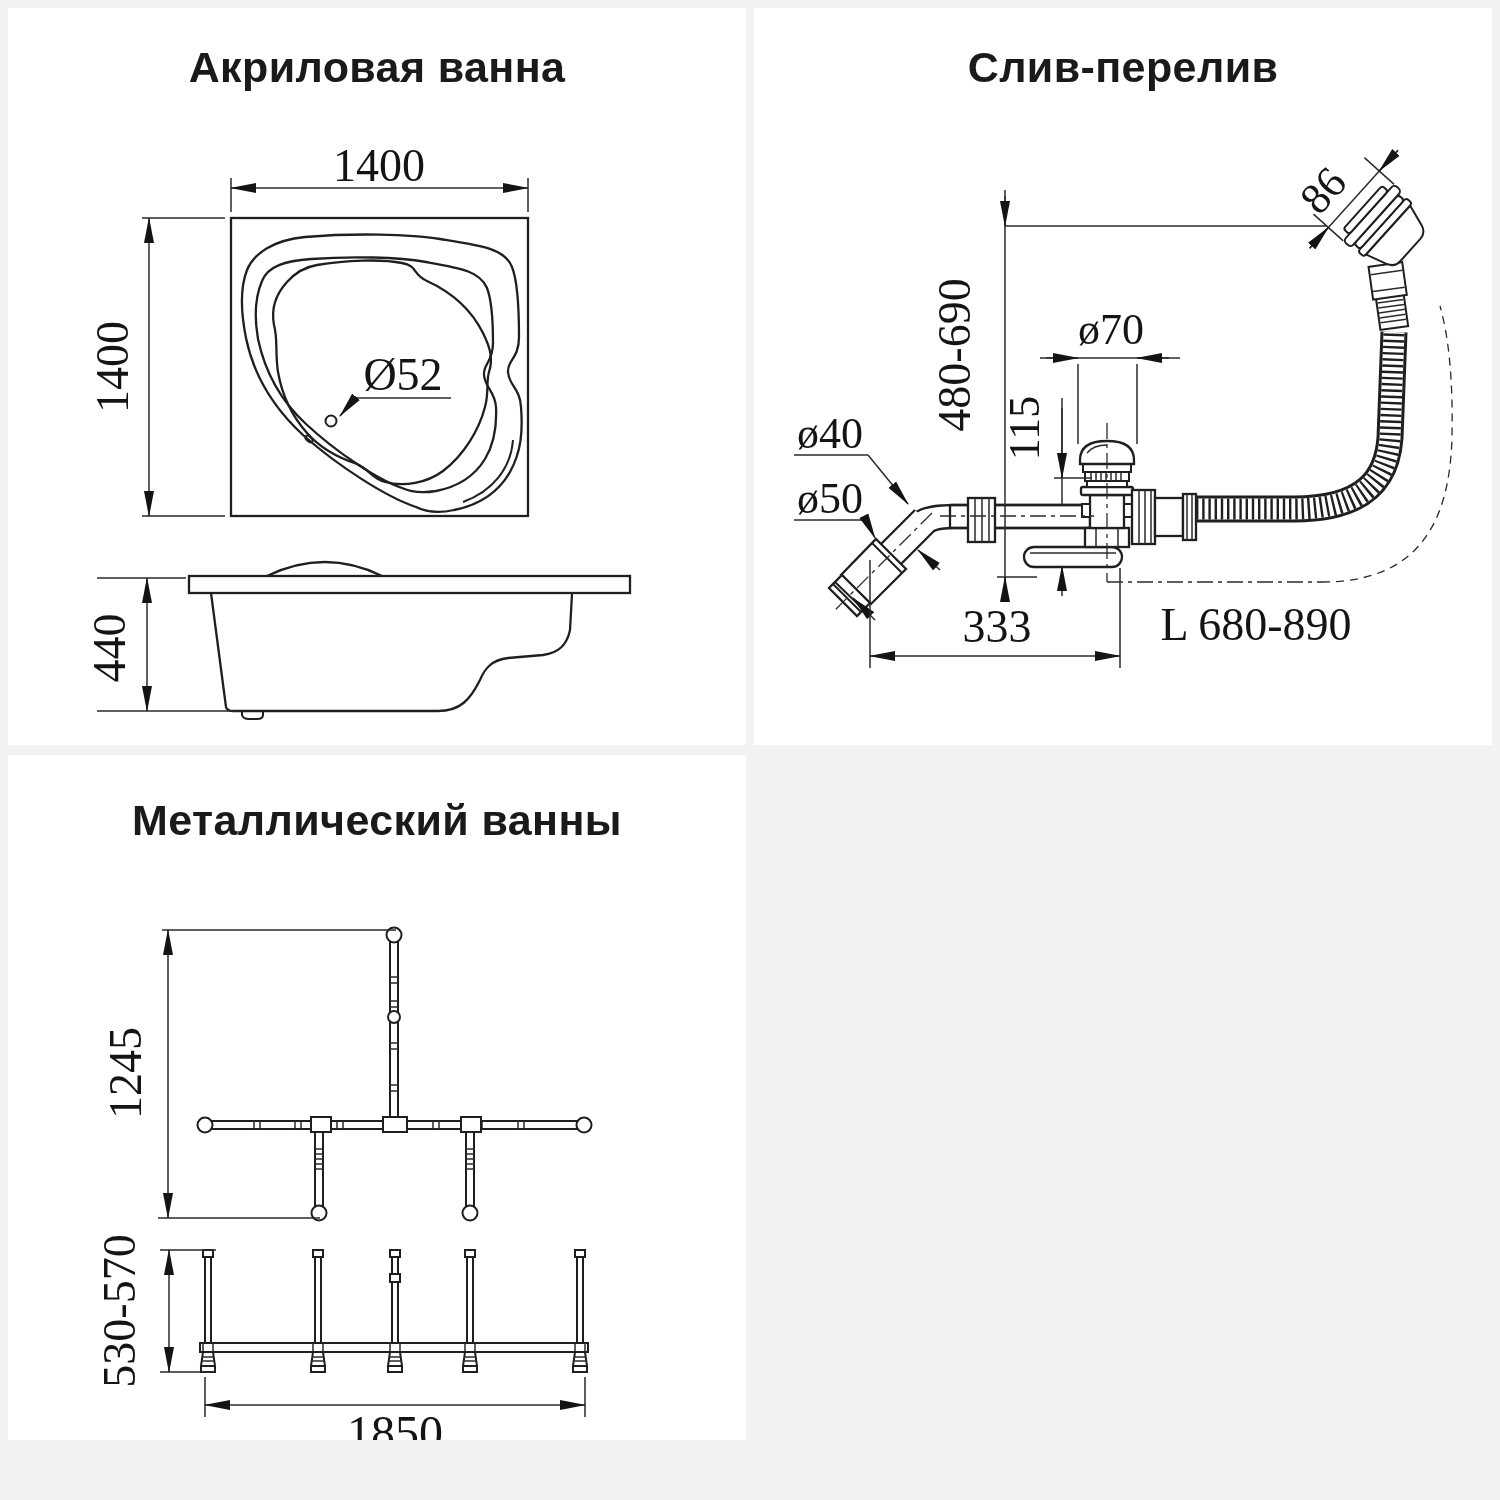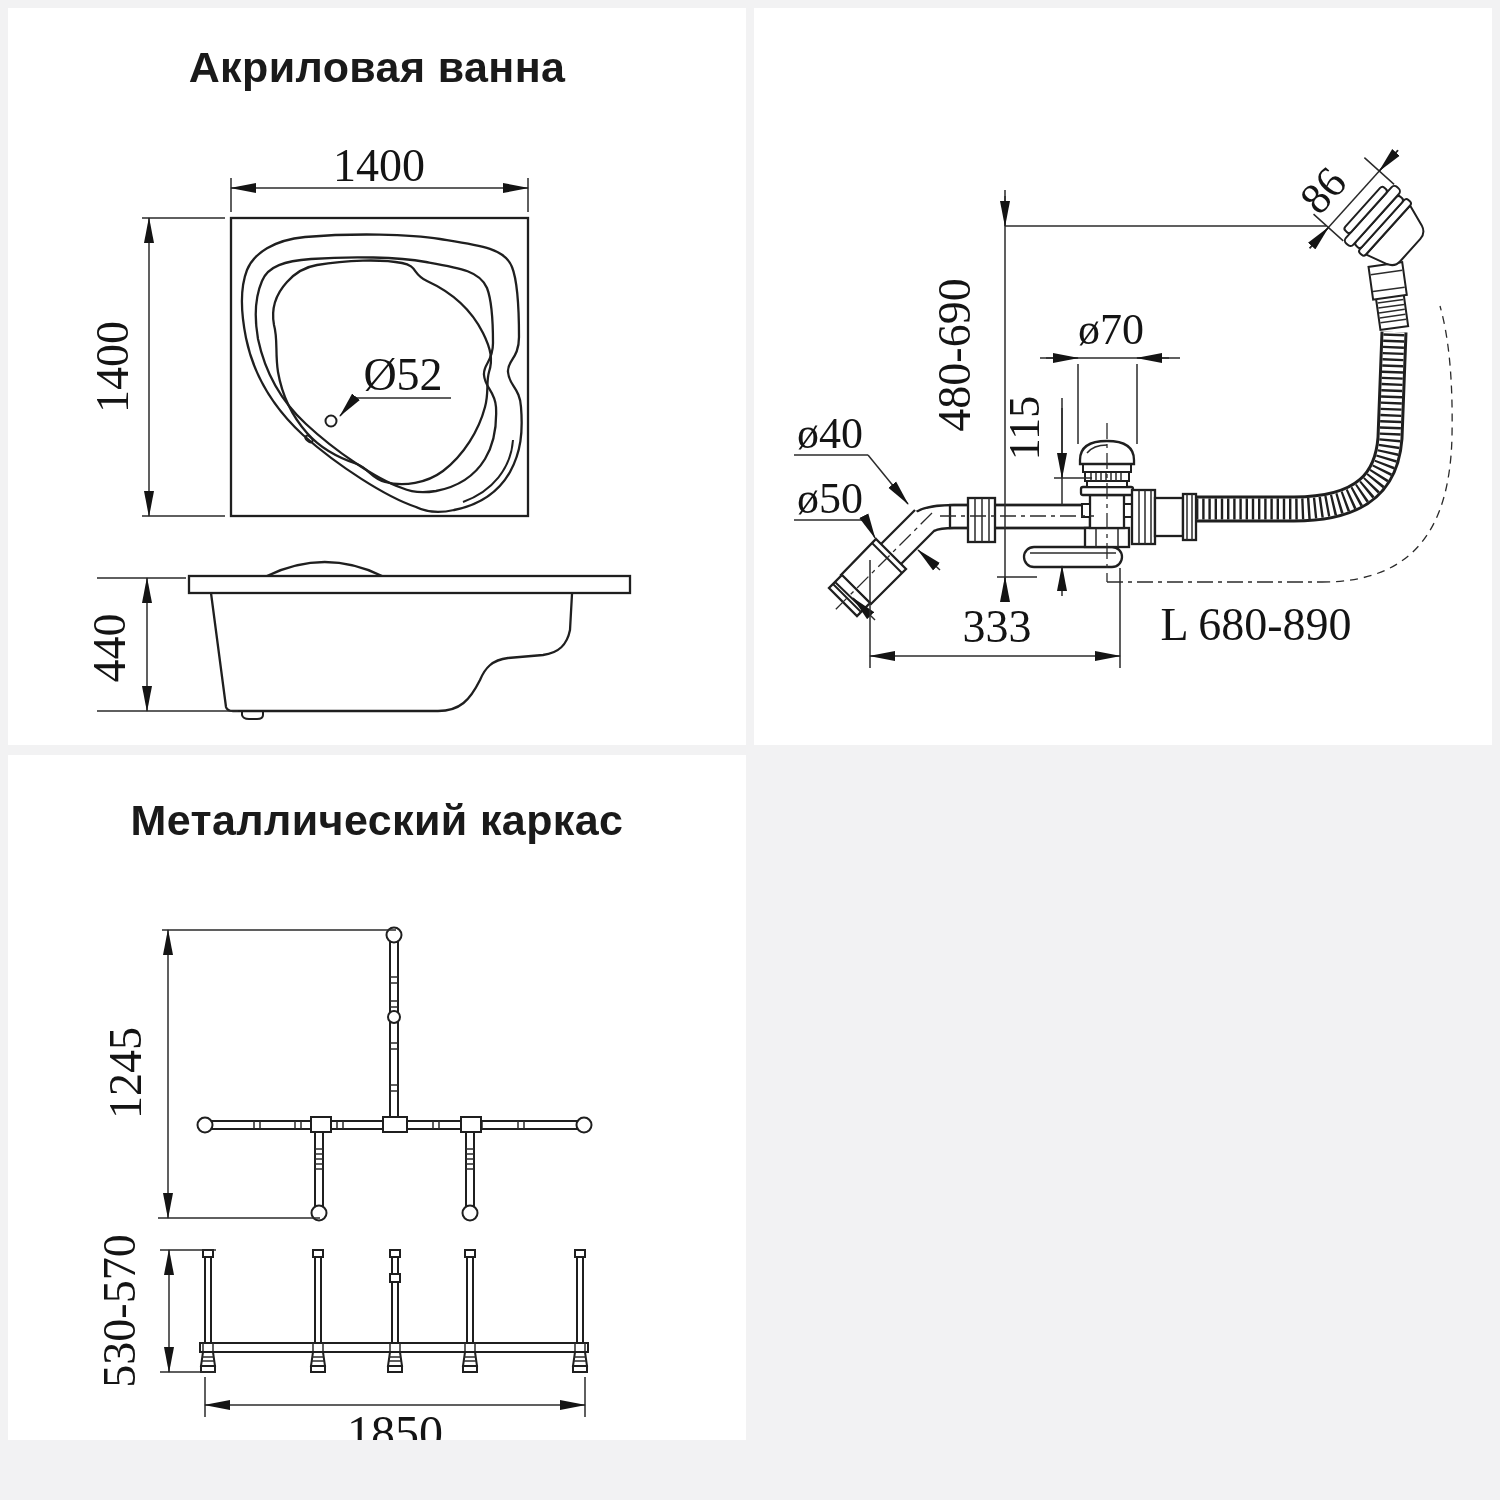--- a/index.html
+++ b/index.html
@@ -68,20 +68,21 @@
 
       <g>
         <path class="thin" d="M 89,570 H 178 M 89,703 H 230"></path>
         <line class="thin" x1="139" y1="570" x2="139" y2="703" marker-start="url(#m1)" marker-end="url(#m1)"></line>
         <text class="dt" x="117" y="640" text-anchor="middle" transform="rotate(-90 117 640)">440</text>
       </g>
     </svg>
   </div>
 
   <div class="panel p-tr">
+    <div class="panel-title">Слив-перелив</div>
     <svg class="drawing" width="738" height="737" viewBox="0 0 738 737">
       <defs>
         <marker id="m2" markerUnits="userSpaceOnUse" markerWidth="26" markerHeight="11" viewBox="0 0 26 11" refX="25" refY="5.5" orient="auto-start-reverse">
           <path d="M0,0.5 L26,5.5 L0,10.5 Z" fill="#141414"></path>
         </marker>
       </defs>
 
       <g>
 
         <g>
@@ -196,21 +197,21 @@
         <line class="thin" x1="116" y1="648" x2="366" y2="648" marker-start="url(#m2)" marker-end="url(#m2)"></line>
         <text class="dt" x="243" y="634" text-anchor="middle">333</text>
 
         <text class="dt" x="502" y="632" text-anchor="middle">L 680-890</text>
       </g>
     </svg>
   </div>
 
   <div class="panel p-bl">
     <div class="panel-title" style="top:38px;">
-      <div>Металлический каркас</div>
+      <div>Металлический ванны</div>
     </div>
     <svg class="drawing" width="738" height="737" viewBox="0 0 738 737">
       <defs>
         <marker id="m3" markerUnits="userSpaceOnUse" markerWidth="26" markerHeight="11" viewBox="0 0 26 11" refX="25" refY="5.5" orient="auto-start-reverse">
           <path d="M0,0.5 L26,5.5 L0,10.5 Z" fill="#141414"></path>
         </marker>
       </defs>
 
       <g>
 

